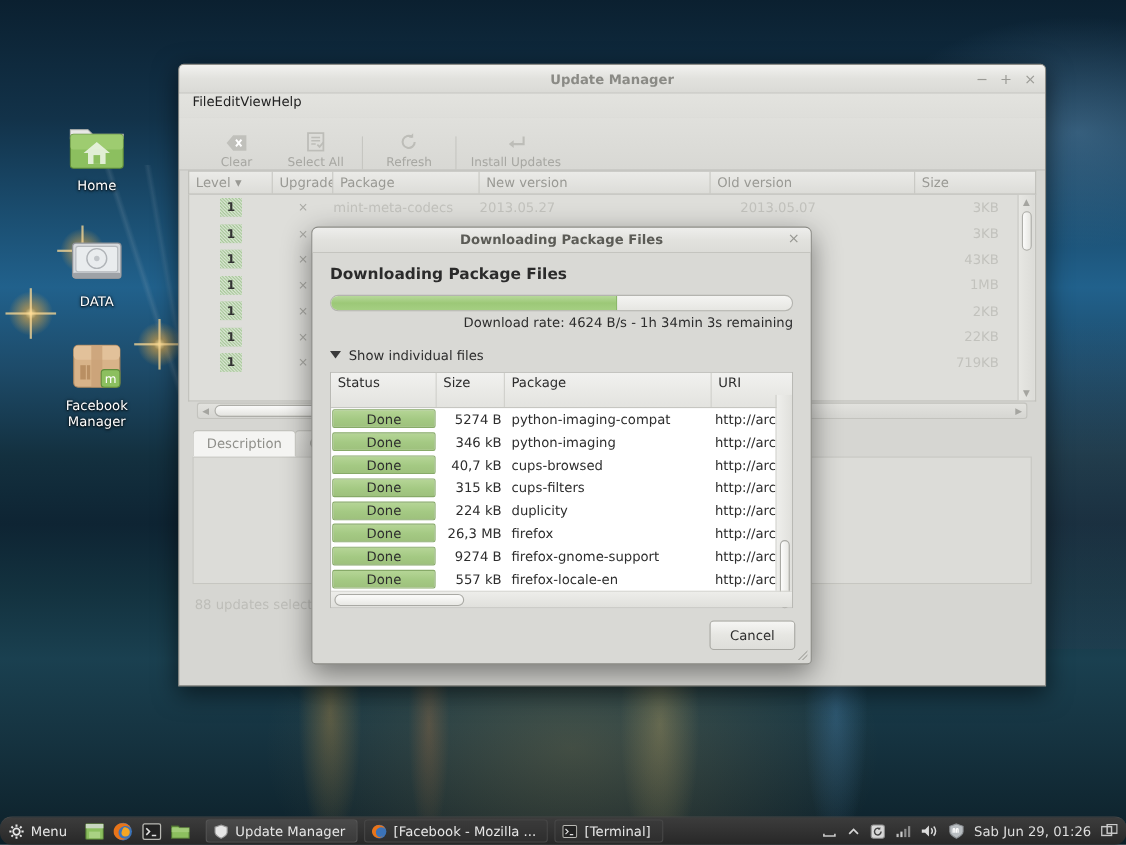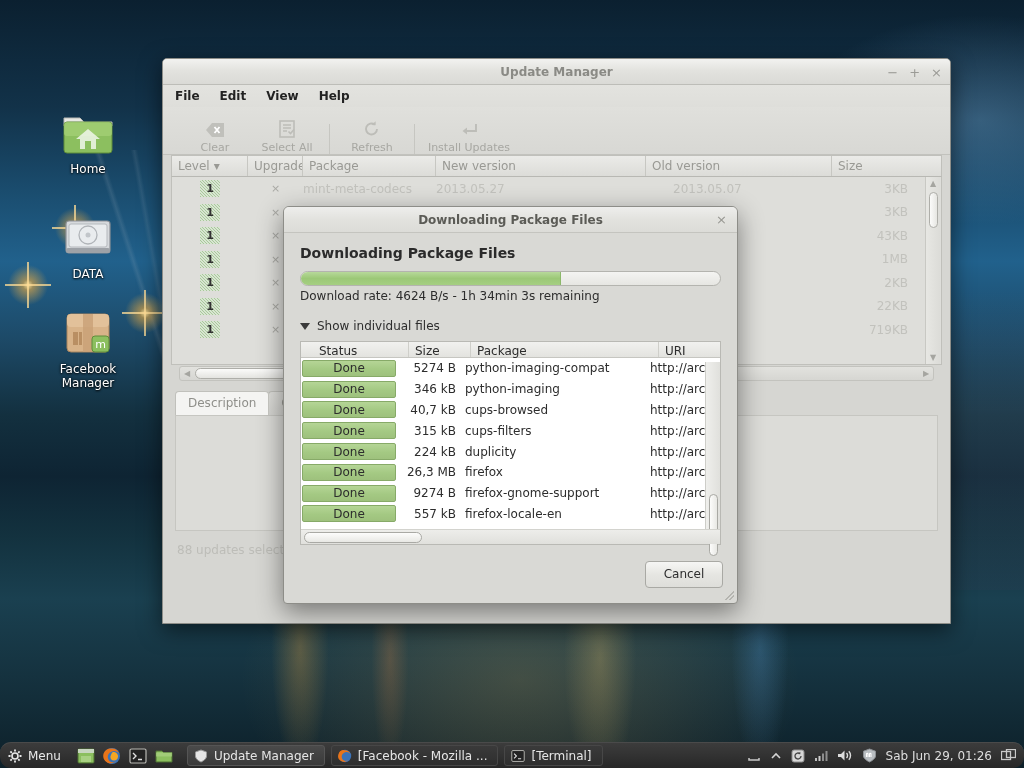--- a/index.html
+++ b/index.html
@@ -90,23 +90,22 @@
     background: linear-gradient(180deg,#f2f2f0 0%, #e2e2de 48%, #dadad6 100%);
     border-radius: 4px 4px 0 0;
     border-bottom: 1px solid #bdbdb8;
     display: flex; align-items: center; justify-content: center;
   }
   #wintitle { font-size: 12px; font-weight: bold; color: #8a8a85; }
   .wbtns { position: absolute; right: 8px; top: 0; height: 26px; display: flex; align-items: center; gap: 11px; }
   .wbtn { color: #9b9b96; font-size: 13px; line-height: 1; cursor: pointer; }
 
   #menubar {
-    height: 22px; display: flex; align-items: center; padding-left: 12px; gap: 20px;
+    height: 22px; display: flex; align-items: flex-start; padding-left: 12px; 
     background: linear-gradient(180deg,#e3e3df,#dedeDA);
-    font-weight: bold;
   }
   #menubar .mi { font-size: 12px; color: #222; cursor: pointer; }
 
   #toolbar {
     height: 48px; display: flex; align-items: flex-end; padding-left: 16px;
     background: linear-gradient(180deg,#e0e0dc 0%, #d8d8d4 100%);
     border-bottom: 1px solid #c2c2bd;
   }
   .tb-item {
     width: 72px; text-align: center; color: #a7a7a2; cursor: default;
@@ -209,29 +208,29 @@
   #dlgheading { font-size: 14px; font-weight: bold; color: #2b2b2b; margin-bottom: 10px; }
   #progress {
     height: 15px; border-radius: 8px; border: 1px solid #b4b4af;
     background: linear-gradient(180deg,#f4f4f2,#e6e6e2); overflow: hidden;
   }
   #progfill {
     height: 100%; width: 62%;
     background: linear-gradient(180deg,#b7d99a 0%, #9cc877 50%, #a5cf82 100%);
     border-right: 1px solid #8cb86a;
   }
-  #rate { margin-top: 3px; font-size: 12px; color: #2d2d2d; }
+  #rate { margin-top: 3px; font-size: 12px; color: #2d2d2d; text-align: right; }
   #toggleline { margin-top: 16px; font-size: 12px; color: #2d2d2d; display: flex; align-items: center; gap: 7px; cursor: pointer; }
   .tri { width: 0; height: 0; border-left: 5px solid transparent; border-right: 5px solid transparent; border-top: 7px solid #3a3a3a; }
 
   #filebox {
     margin-top: 8px; flex: 1; display: flex; flex-direction: column;
     background: #fff; border: 1px solid #b9b9b4; position: relative; min-height: 0;
   }
-  #fhead { display: flex; height: 16px; background: linear-gradient(180deg,#f1f1ef,#e3e3df); border-bottom: 1px solid #c6c6c1; padding-left: 12px; }
+  #fhead { display: flex; height: 32px; background: linear-gradient(180deg,#f1f1ef,#e3e3df); border-bottom: 1px solid #c6c6c1; }
   #fhead .fc { font-size: 12px; color: #2d2d2d; padding: 2px 6px; border-right: 1px solid #cfcfca; white-space: nowrap; }
   #fhead .fc:last-child { border-right: none; }
   .fc-status { width: 96px; }
   .fc-size   { width: 62px; }
   .fc-pkg    { width: 188px; }
   .fc-uri    { flex: 1; }
   #frows { flex: 1; overflow: hidden; }
   .frow { display: flex; align-items: center; height: 20.8px; padding-left: 1px; }
   .badge {
     width: 94px; height: 17px; margin-right: 4px;

